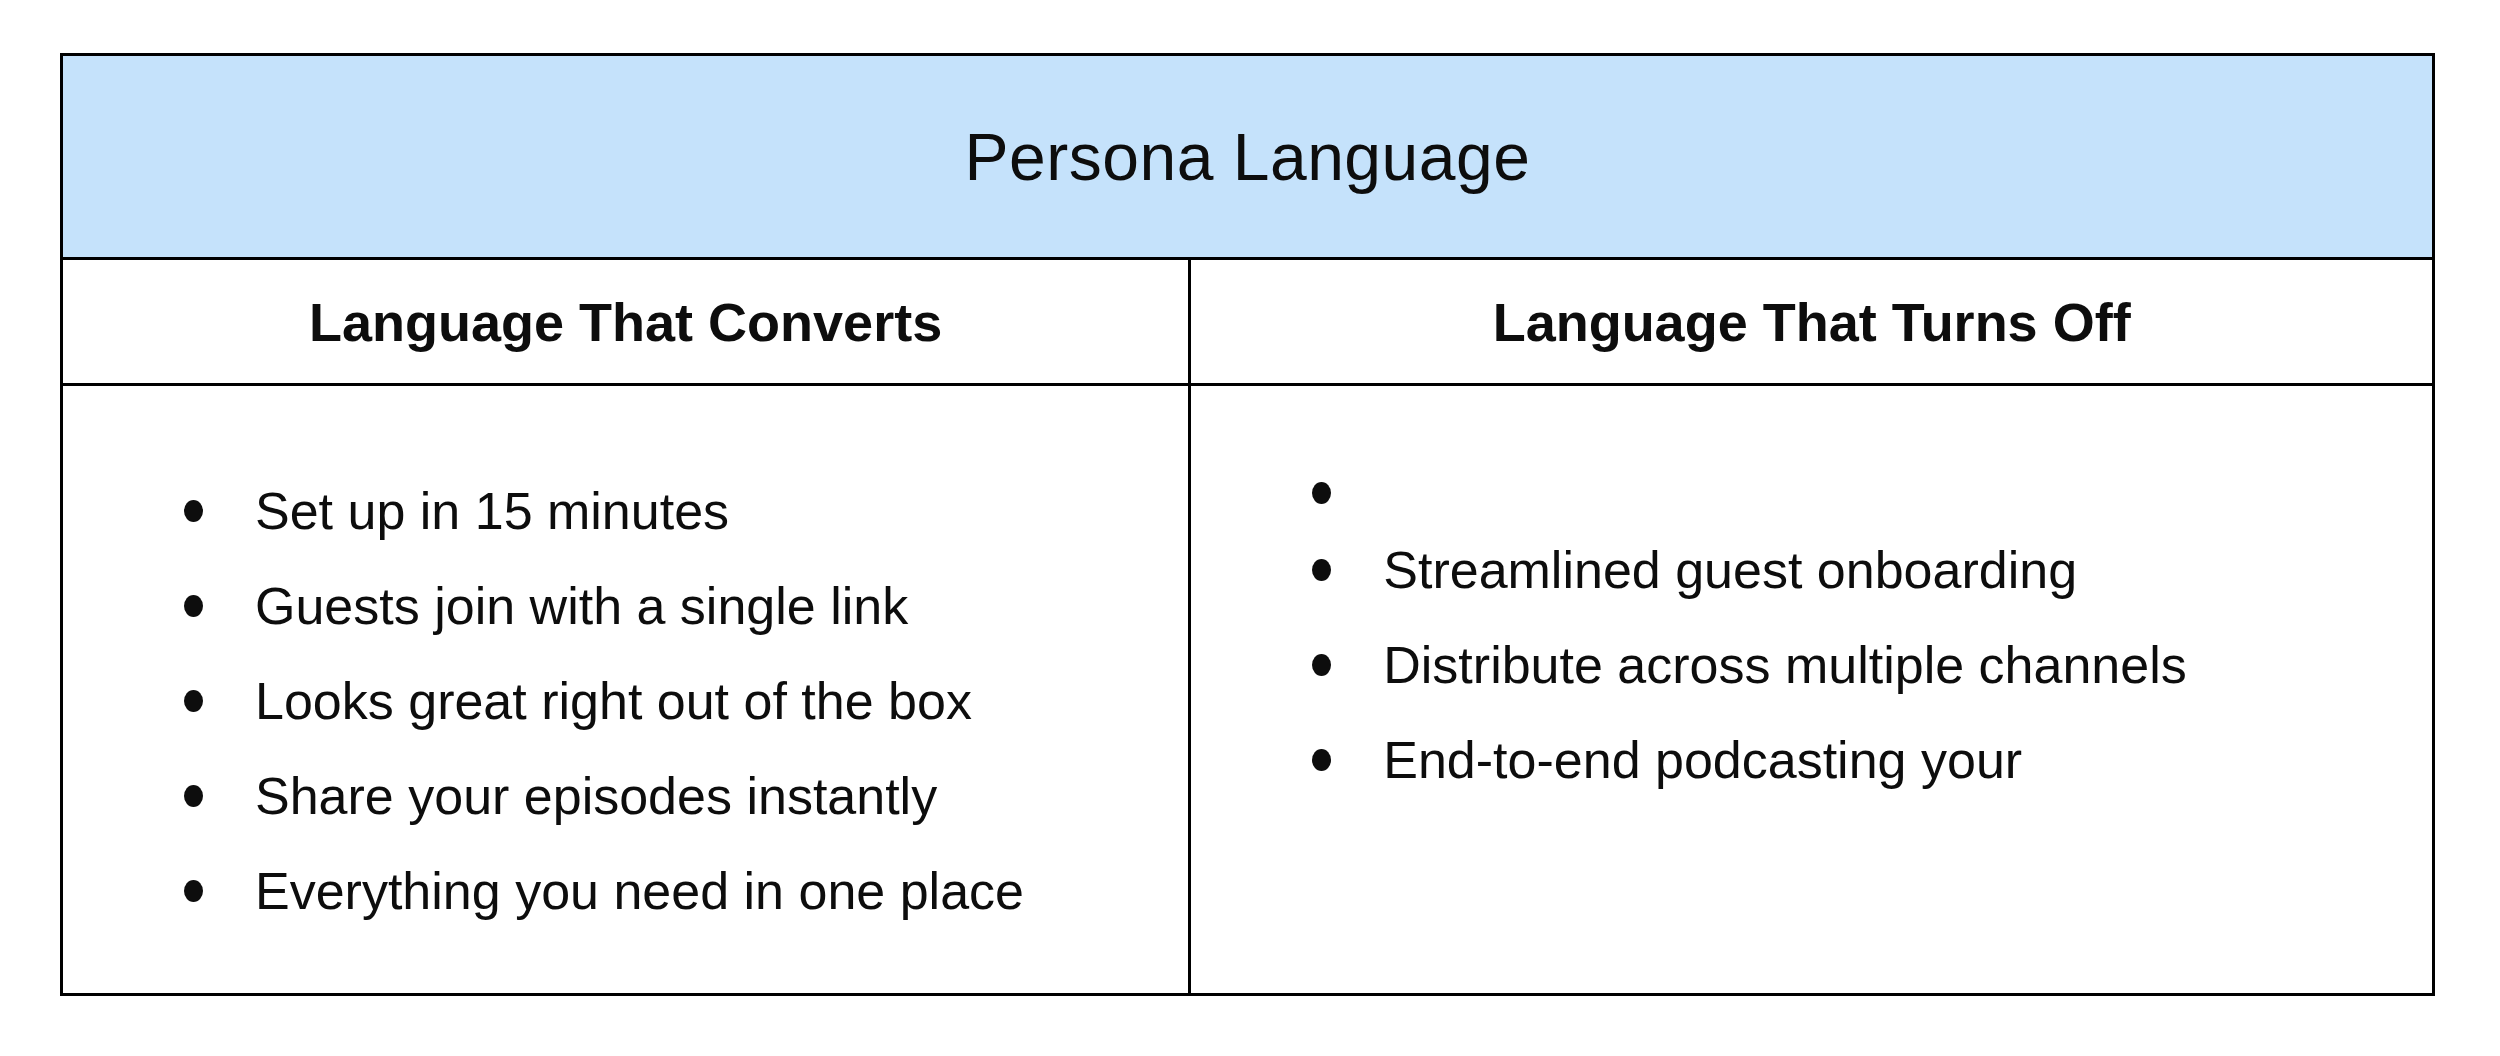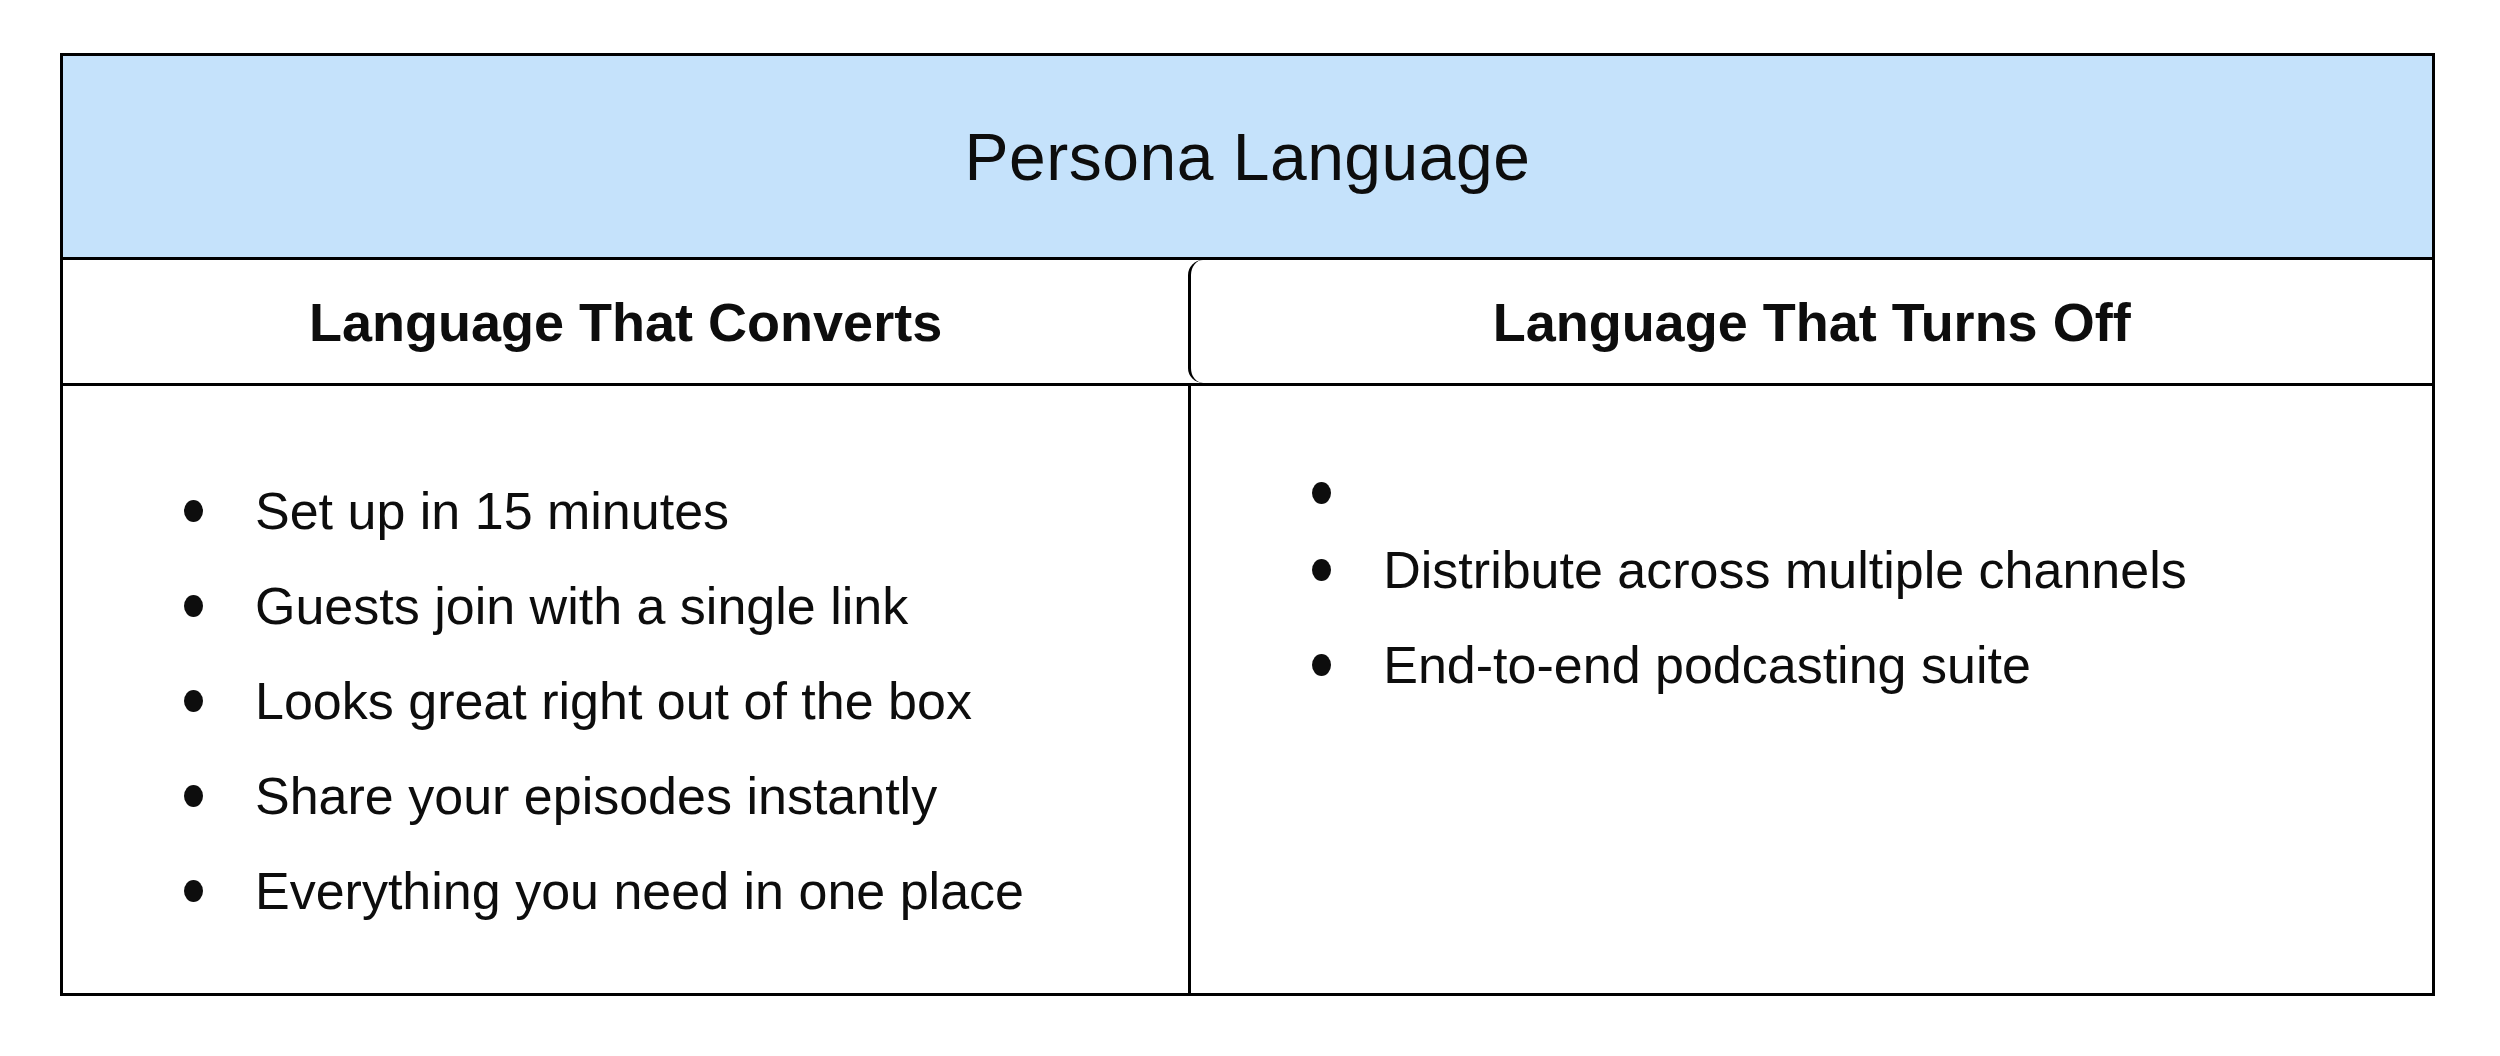--- a/index.html
+++ b/index.html
@@ -51,21 +51,20 @@
     display: flex;
   }
   .cell-left  { flex: 0 0 47.5%; }
   .cell-right { flex: 1 1 auto; border-left: 3px solid var(--border); }
   .header-cell {
     display: flex;
     align-items: center;
     justify-content: center;
     font-size: 54px;
     font-weight: 700;
-    border-radius: 15px;
   }
   .body-cell {
     padding: 88px 40px 0 113px;
   }
   ul.bullet-list {
     list-style: none;
     margin: 8px;
     padding: 0;
   }
   ul.bullet-list li {
@@ -127,23 +126,27 @@
           </li>
         </ul>
     </div>
     <div class="body-cell cell-right">
       <ul class="bullet-list">
           <li>
             <span class="bullet"></span>
           </li>
           <li>
             <span class="bullet"></span>
+            <span>Streamlined guest onboarding</span>
+          </li>
+          <li>
+            <span class="bullet"></span>
             <span>Distribute across multiple channels</span>
           </li>
           <li>
             <span class="bullet"></span>
-            <span>End-to-end podcasting suite</span>
+            <span>End-to-end podcasting your</span>
           </li>
         </ul>
     </div>
   </div>
 
 </div>
 
 </body></html>

